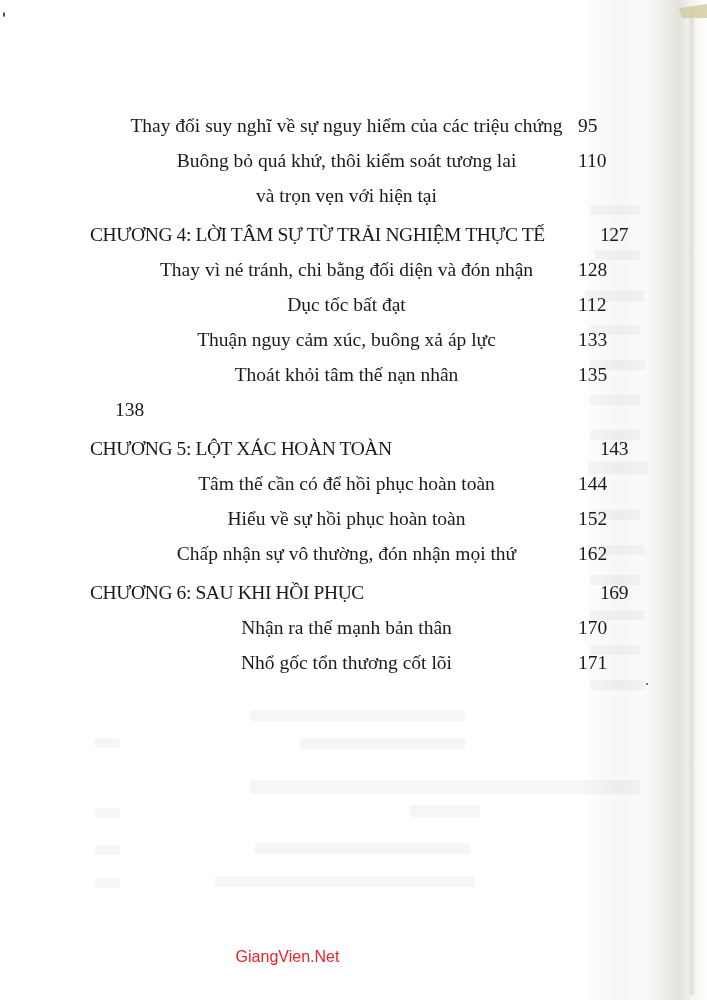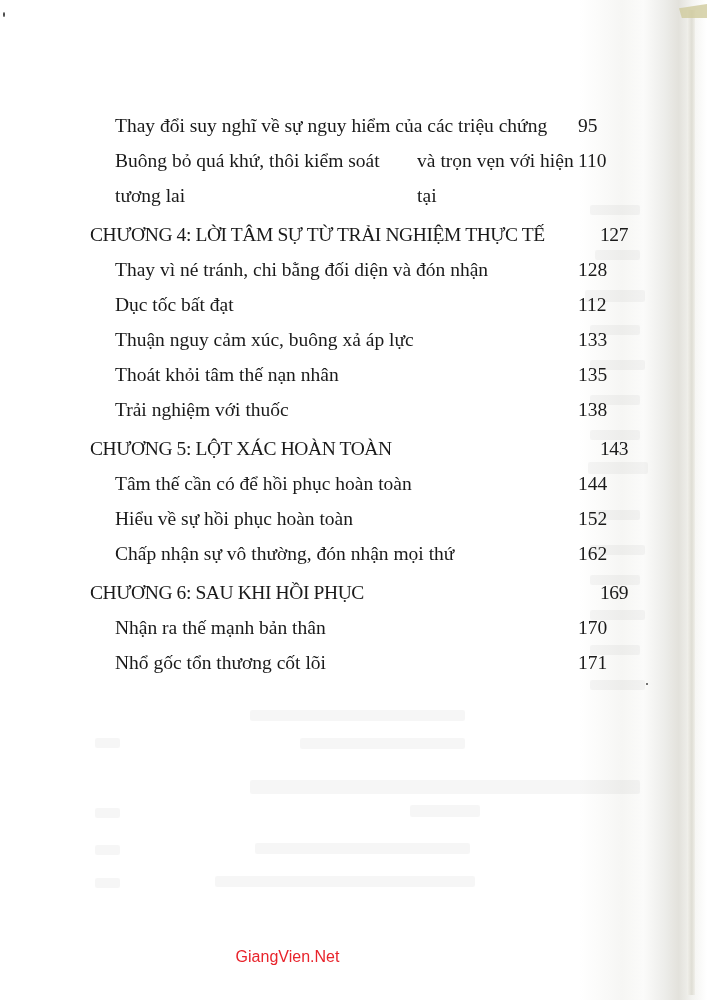--- a/index.html
+++ b/index.html
@@ -70,28 +70,29 @@
       justify-content: space-between;
       align-items: baseline;
     }
     .entry {
       font-size: 19.5px;
       line-height: 35px;
       padding-left: 25px;
     }
     .entry .title {
       flex: 1;
+      text-align: center;
     }
     .entry .page-num {
       width: 50px;
       padding-right: 2px;
     }
     .entry-multi .title-wrap {
       display: flex;
-      flex-direction: row;
+      flex-direction: column;
     }
     .chapter {
       font-size: 19.5px;
       font-weight: normal;
       line-height: 35px;
       padding-left: 0;
       letter-spacing: -0.4px;
     }
     .chapter .page-num {
       width: 50px;
@@ -187,21 +188,20 @@
       <span class="title">Thuận nguy cảm xúc, buông xả áp lực</span>
       <span class="page-num">133</span>
     </div>
 
     <div class="toc-row entry">
       <span class="title">Thoát khỏi tâm thế nạn nhân</span>
       <span class="page-num">135</span>
     </div>
 
     <div class="toc-row entry">
-      <span class="title">Trải nghiệm với thuốc</span>
       <span class="page-num">138</span>
     </div>
 
     <div class="toc-row chapter gap-top">
       <span class="title">CHƯƠNG 5: LỘT XÁC HOÀN TOÀN</span>
       <span class="page-num">143</span>
     </div>
 
     <div class="toc-row entry">
       <span class="title">Tâm thế cần có để hồi phục hoàn toàn</span>

